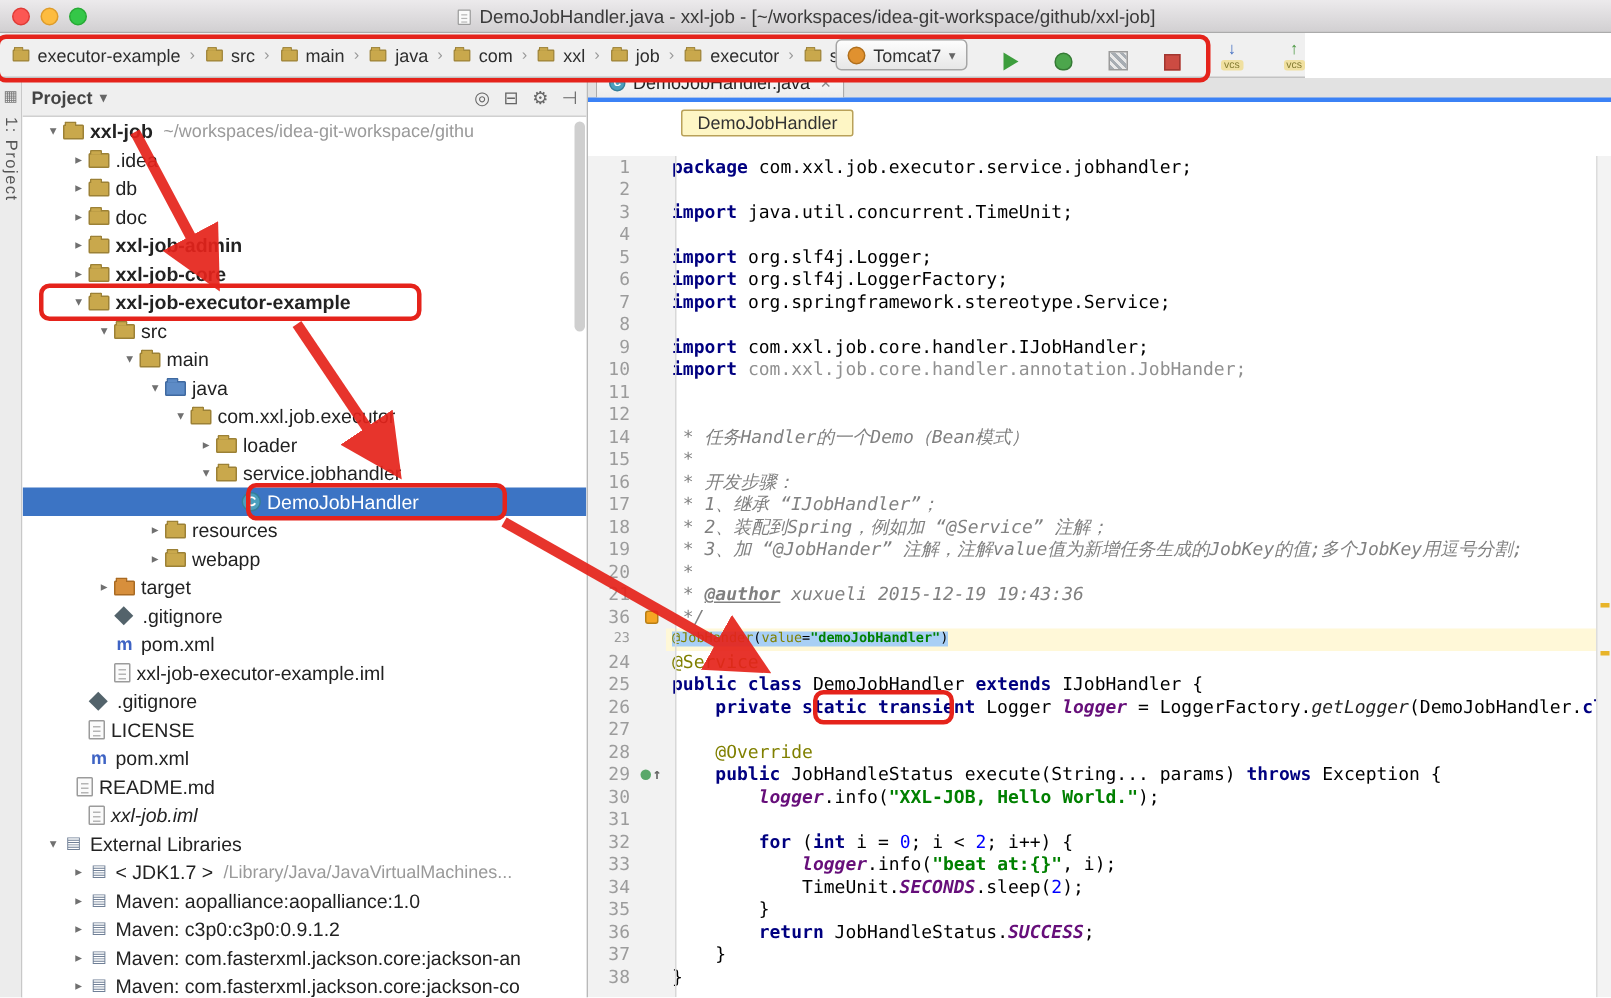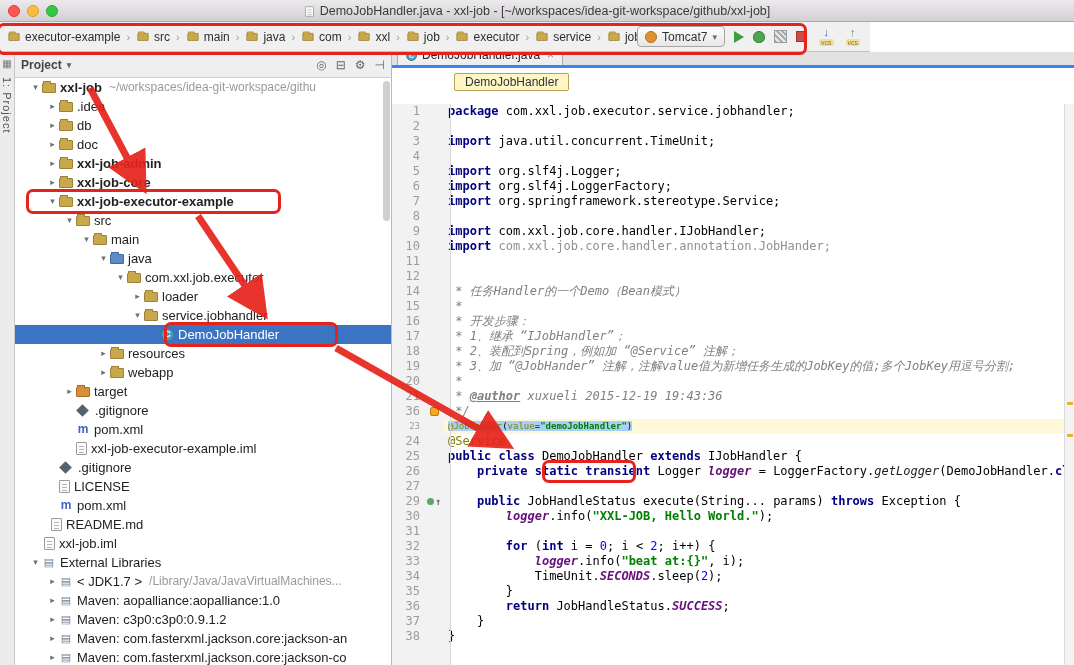--- a/index.html
+++ b/index.html
@@ -18,21 +18,21 @@
 
   
   .toolbar{position:absolute;left:0;top:22px;width:870px;height:30px;background:#F0F0F0;
     border-bottom:1px solid #C2C2C2;display:flex;align-items:center;z-index:5}
   .breadcrumbs{display:flex;align-items:center;gap:2px;padding-left:4px;white-space:nowrap;
     overflow:hidden;max-width:815px}
   .crumb{display:inline-flex;align-items:center;gap:4px;padding:2px 3px;cursor:default}
   .crumb-label{font-size:12px;color:#2E2E2E}
   .crumb:last-child .crumb-label{font-weight:bold}
   .crumb-sep{color:#9A9A9A;font-size:11px;margin:0 1px}
-  .run-controls{margin-left:auto;display:flex;align-items:center;gap:9px;padding-right:10px}
+  .run-controls{margin-left:auto;display:flex;align-items:flex-end;gap:24px;padding-right:0}
   .combo{display:inline-flex;align-items:center;gap:5px;height:21px;padding:0 7px;
     border:1px solid #A6A6A6;border-radius:4px;background:linear-gradient(#FDFDFD,#E7E7E7);
     font-size:12px;color:#333;cursor:pointer}
   .tomcat{width:12px;height:12px;border-radius:50%;background:#E0912F;border:1px solid #B06F1C;display:inline-block}
   .caret{font-size:9px;color:#666}
   .play{width:0;height:0;border-left:10px solid #3D9E3D;border-top:6px solid transparent;
     border-bottom:6px solid transparent;display:inline-block;cursor:pointer}
   .debug{width:12px;height:12px;border-radius:50% 50% 45% 45%;background:#4CA64C;
     border:1px solid #357A35;display:inline-block;cursor:pointer}
   .coverage{width:13px;height:13px;display:inline-block;cursor:pointer;border:1px solid #9B9B9B;
@@ -356,21 +356,21 @@
         <div class="tree-row" style="padding-left: 31px;">
           <span class="tw"></span>
           <span class="mi">m</span>
           <span class="tlabel">pom.xml</span>
         </div>
         <div class="tree-row" style="padding-left: 23px;">
           <span class="tw"></span>
           <span class="doci"></span>
           <span class="tlabel">README.md</span>
         </div>
-        <div class="tree-row" style="padding-left: 16px;">
+        <div class="tree-row" style="padding-left: 31px; font-style: italic;">
           <span class="tw"></span>
           <span class="doci"></span>
           <span class="tlabel">xxl-job.iml</span>
         </div>
         <div class="tree-row" style="padding-left: 14px;">
           <span class="tw">▾</span>
           <span class="li">▤</span>
           <span class="tlabel">External Libraries</span>
         </div>
         <div class="tree-row" style="padding-left: 31px;">
@@ -542,20 +542,25 @@
         </div>
         <div class="code-line">
           <span class="ln">26</span>
           <span class="gmark"></span>
           <span class="code-text"><span class="sg-pl">    </span><span class="sg-kw">private static transient</span><span class="sg-pl"> Logger </span><span class="sg-fld">logger</span><span class="sg-pl"> = LoggerFactory.</span><span class="sg-mth">getLogger</span><span class="sg-pl">(DemoJobHandler.</span><span class="sg-kw">class</span></span>
         </div>
         <div class="code-line">
           <span class="ln">27</span>
           <span class="gmark"></span>
           <span class="code-text"></span>
+        </div>
+        <div class="code-line">
+          <span class="ln">28</span>
+          <span class="gmark"></span>
+          <span class="code-text"><span class="sg-pl">    </span><span class="sg-ann">@Override</span></span>
         </div>
         <div class="code-line">
           <span class="ln">29</span>
           <span class="gmark">
             <span class="ovd"></span>
             <span class="ova">↑</span>
           </span>
           <span class="code-text"><span class="sg-pl">    </span><span class="sg-kw">public</span><span class="sg-pl"> JobHandleStatus execute(String... params) </span><span class="sg-kw">throws</span><span class="sg-pl"> Exception {</span></span>
         </div>
         <div class="code-line">

